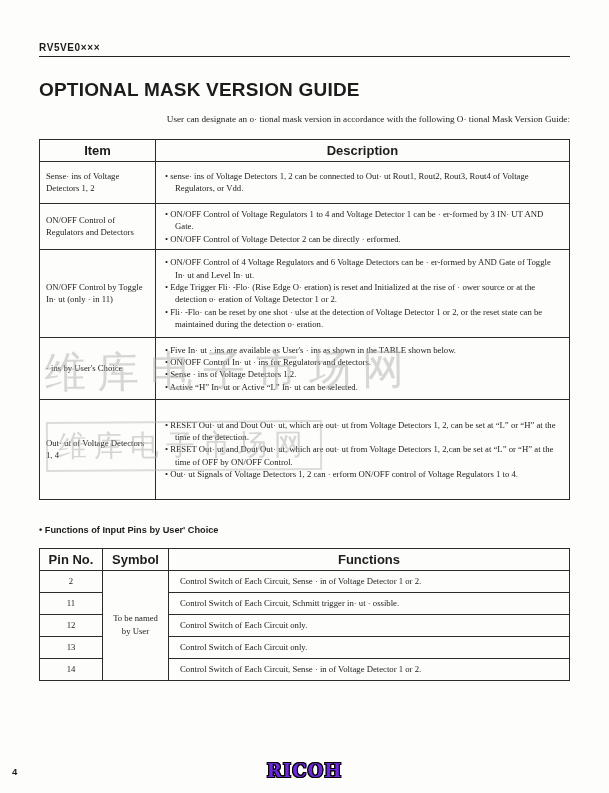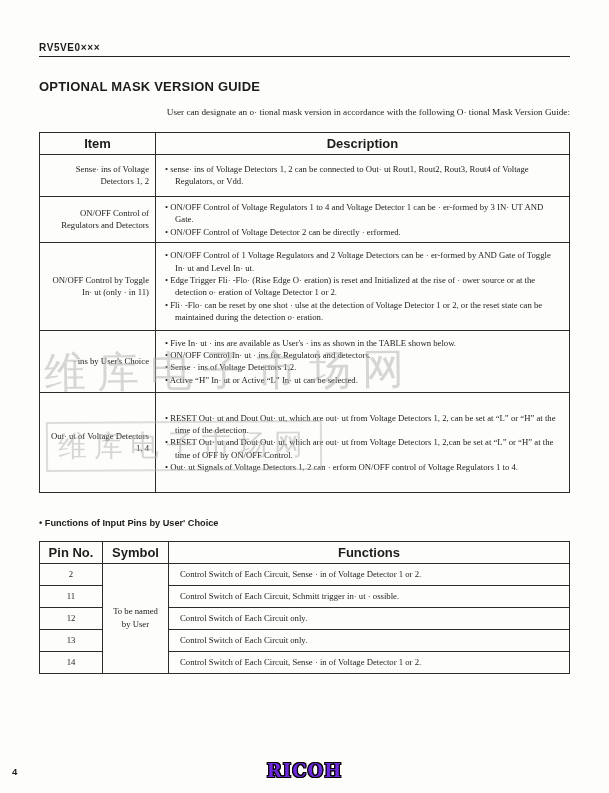--- a/index.html
+++ b/index.html
@@ -9,34 +9,34 @@
     font-family:"Liberation Serif","DejaVu Serif",serif;
   }
   .content { margin:0 39px; padding-top:42px; }
   .model {
     font-family:"Liberation Sans","DejaVu Sans",sans-serif;
     font-weight:bold; font-size:10px; letter-spacing:0.6px;
   }
   .rule { border-bottom:1.6px solid #222; margin-top:3px; }
   .title {
     font-family:"Liberation Sans","DejaVu Sans",sans-serif;
-    font-weight:bold; font-size:13px; letter-spacing:0.2px;
+    font-weight:bold; font-size:19px; letter-spacing:0.2px;
     margin-top:22px;
   }
   .intro { font-size:9.2px; margin-top:13px; text-indent:16px; line-height:1.3;text-align:right; }
 
   table { border-collapse:collapse; width:100%; margin-top:13px; }
   th, td { border:1px solid #2b2b2b; }
   th {
     font-family:"Liberation Sans","DejaVu Sans",sans-serif;
     font-weight:bold; font-size:13px; text-align:center; padding:3px 2px;
   }
   td { font-size:8.7px; vertical-align:middle; }
   .t1 col.c-item { width:116px; }
-  td.item { text-align:right; padding:3px 6px; line-height:1.45; }
+  td.item { text-align:left; padding:3px 6px; line-height:1.45; }
   td.desc { padding:4px 9px; }
   .b { padding-left:10px; text-indent:-10px; line-height:1.42; }
   .b::before { content:"• "; }
   .t1 tr.hr { height:20px; }
   .t1 tr.r1 { height:42px; }
   .t1 tr.r2 { height:35px; }
   .t1 tr.r3 { height:88px; }
   .t1 tr.r4 { height:62px; }
   .t1 tr.r5 { height:100px; }
 
@@ -110,21 +110,21 @@
       <tr class="r2">
         <td class="item">ON/OFF Control of Regulators and Detectors</td>
         <td class="desc">
           <div class="b">ON/OFF Control of Voltage Regulators 1 to 4 and Voltage Detector 1 can be · er-formed by 3 IN· UT AND Gate.</div>
           <div class="b">ON/OFF Control of Voltage Detector 2 can be directly · erformed.</div>
         </td>
       </tr>
       <tr class="r3">
         <td class="item">ON/OFF Control by Toggle In· ut (only · in 11)</td>
         <td class="desc">
-          <div class="b">ON/OFF Control of 1 Voltage Regulators and 2 Voltage Detectors can be · er-formed by AND Gate of Toggle In· ut and Level In· ut.</div>
+          <div class="b">ON/OFF Control of 4 Voltage Regulators and 6 Voltage Detectors can be · er-formed by AND Gate of Toggle In· ut and Level In· ut.</div>
           <div class="b">Edge Trigger Fli· -Flo·  (Rise Edge O· eration) is reset and Initialized at the rise of · ower source or at the detection o· eration of  Voltage Detector 1 or 2.</div>
           <div class="b">Fli· -Flo·  can be reset by one shot · ulse at the detection of Voltage Detector 1 or 2, or the reset state can be maintained during the detection o· eration.</div>
         </td>
       </tr>
       <tr class="r4">
         <td class="item">· ins by User's Choice</td>
         <td class="desc">
           <div class="b">Five In· ut · ins are available as User's · ins as shown in the TABLE shown below.</div>
           <div class="b">ON/OFF Control In· ut · ins for Regulators and detectors.</div>
           <div class="b">Sense · ins of Voltage Detectors 1,2.</div>

